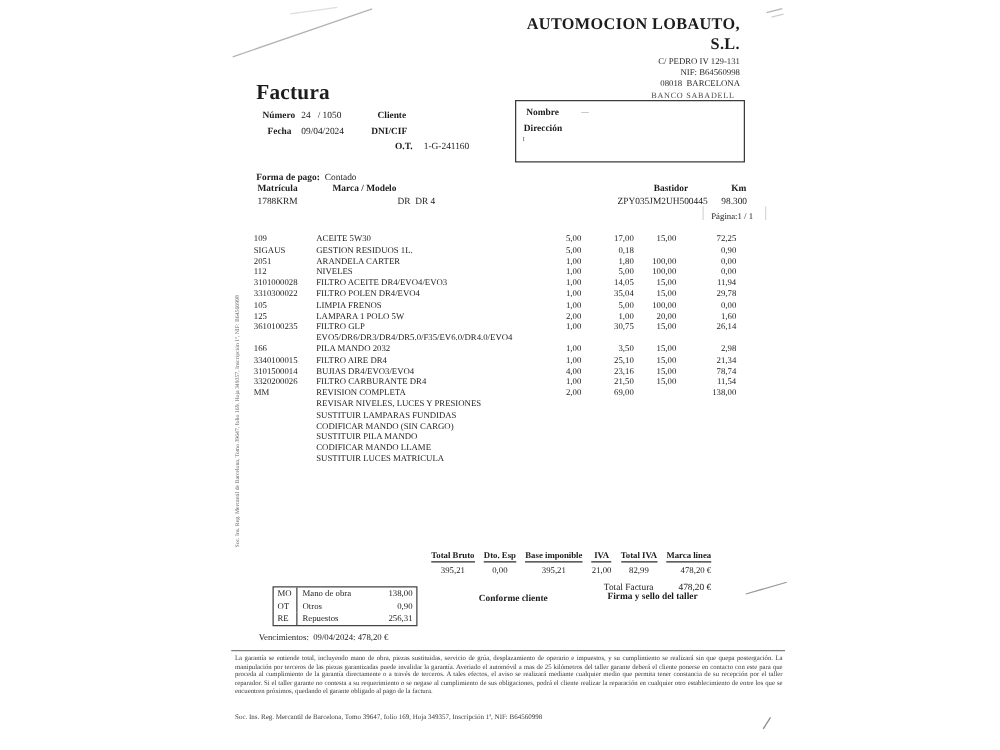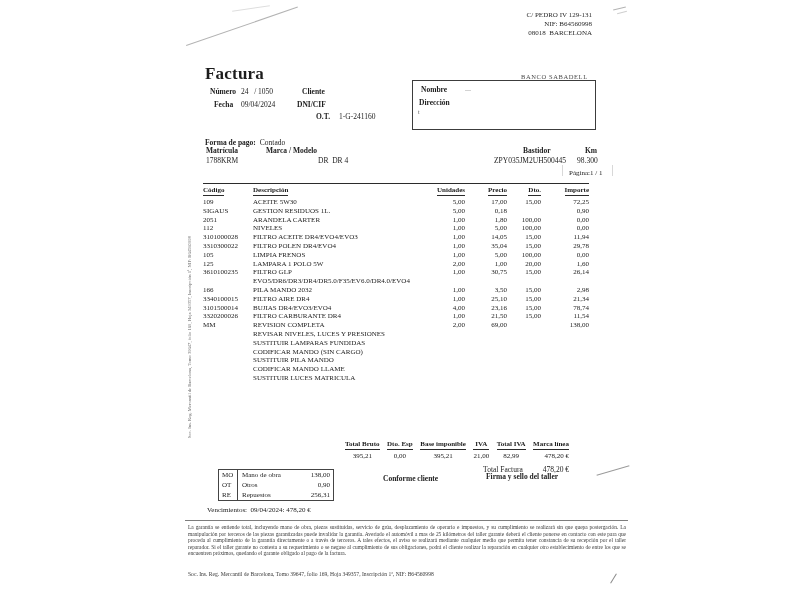--- a/index.html
+++ b/index.html
@@ -85,20 +85,21 @@
   <div class="art" style="left:186px;top:45px;width:118px;transform:rotate(-19deg);transform-origin:0 0;"></div>
   <div class="art" style="left:232px;top:8px;width:38px;border-top-color:#dedede;transform:rotate(-8deg);"></div>
   <div class="art" style="left:613px;top:8px;width:13px;transform:rotate(-14deg);"></div>
   <div class="art" style="left:617px;top:12px;width:10px;border-top-color:#cfcfcf;transform:rotate(-14deg);"></div>
   <div class="art" style="left:596px;top:470px;width:34px;border-top-color:#9a9a9a;transform:rotate(-16deg);"></div>
   <div class="art" style="left:608px;top:578px;width:11px;border-top-color:#8a8a8a;transform:rotate(-58deg);"></div>
   <div class="abs tick" style="left:562px;top:165px;"></div>
   <div class="abs tick" style="left:612px;top:165px;"></div>
 
   <div class="abs company">
+    <div class="name">AUTOMOCION LOBAUTO, S.L.</div>
     <div class="line">C/ PEDRO IV 129-131</div>
     <div class="line">NIF: B64560998</div>
     <div class="line pre">08018  BARCELONA</div>
   </div>
 
   <div class="abs title">Factura</div>
   <div class="abs lbl" style="left:210px;top:87px;">Número</div>
   <div class="abs val pre" style="left:241px;top:87px;">24   / 1050</div>
   <div class="abs lbl" style="left:214px;top:100px;">Fecha</div>
   <div class="abs val" style="left:241px;top:100px;">09/04/2024</div>
@@ -123,28 +124,20 @@
   <div class="abs val" style="left:206px;top:156px;">1788KRM</div>
   <div class="abs lbl" style="left:266px;top:146px;">Marca / Modelo</div>
   <div class="abs val pre" style="left:270px;top:156px;padding-left:48px;">DR  DR 4</div>
   <div class="abs lbl" style="left:523px;top:146px;">Bastidor</div>
   <div class="abs val" style="left:494px;top:156px;">ZPY035JM2UH500445</div>
   <div class="abs lbl" style="left:585px;top:146px;">Km</div>
   <div class="abs val" style="left:577px;top:156px;">98.300</div>
   <div class="abs pagina">Página:1 / 1</div>
 
   <div class="abs items">
-    <div class="hdr">
-      <div class="c-cod"><span>Código</span></div>
-      <div class="c-desc"><span>Descripción</span></div>
-      <div class="c-unid"><span>Unidades</span></div>
-      <div class="c-pre"><span>Precio</span></div>
-      <div class="c-dto"><span>Dto.</span></div>
-      <div class="c-imp"><span>Importe</span></div>
-    </div>
     <div class="rows">
         <div class="trow">
           <div class="c-cod">109</div>
           <div class="c-desc">
             <div>ACEITE 5W30</div>
           </div>
           <div class="c-unid">5,00</div>
           <div class="c-pre">17,00</div>
           <div class="c-dto">15,00</div>
           <div class="c-imp">72,25</div>

